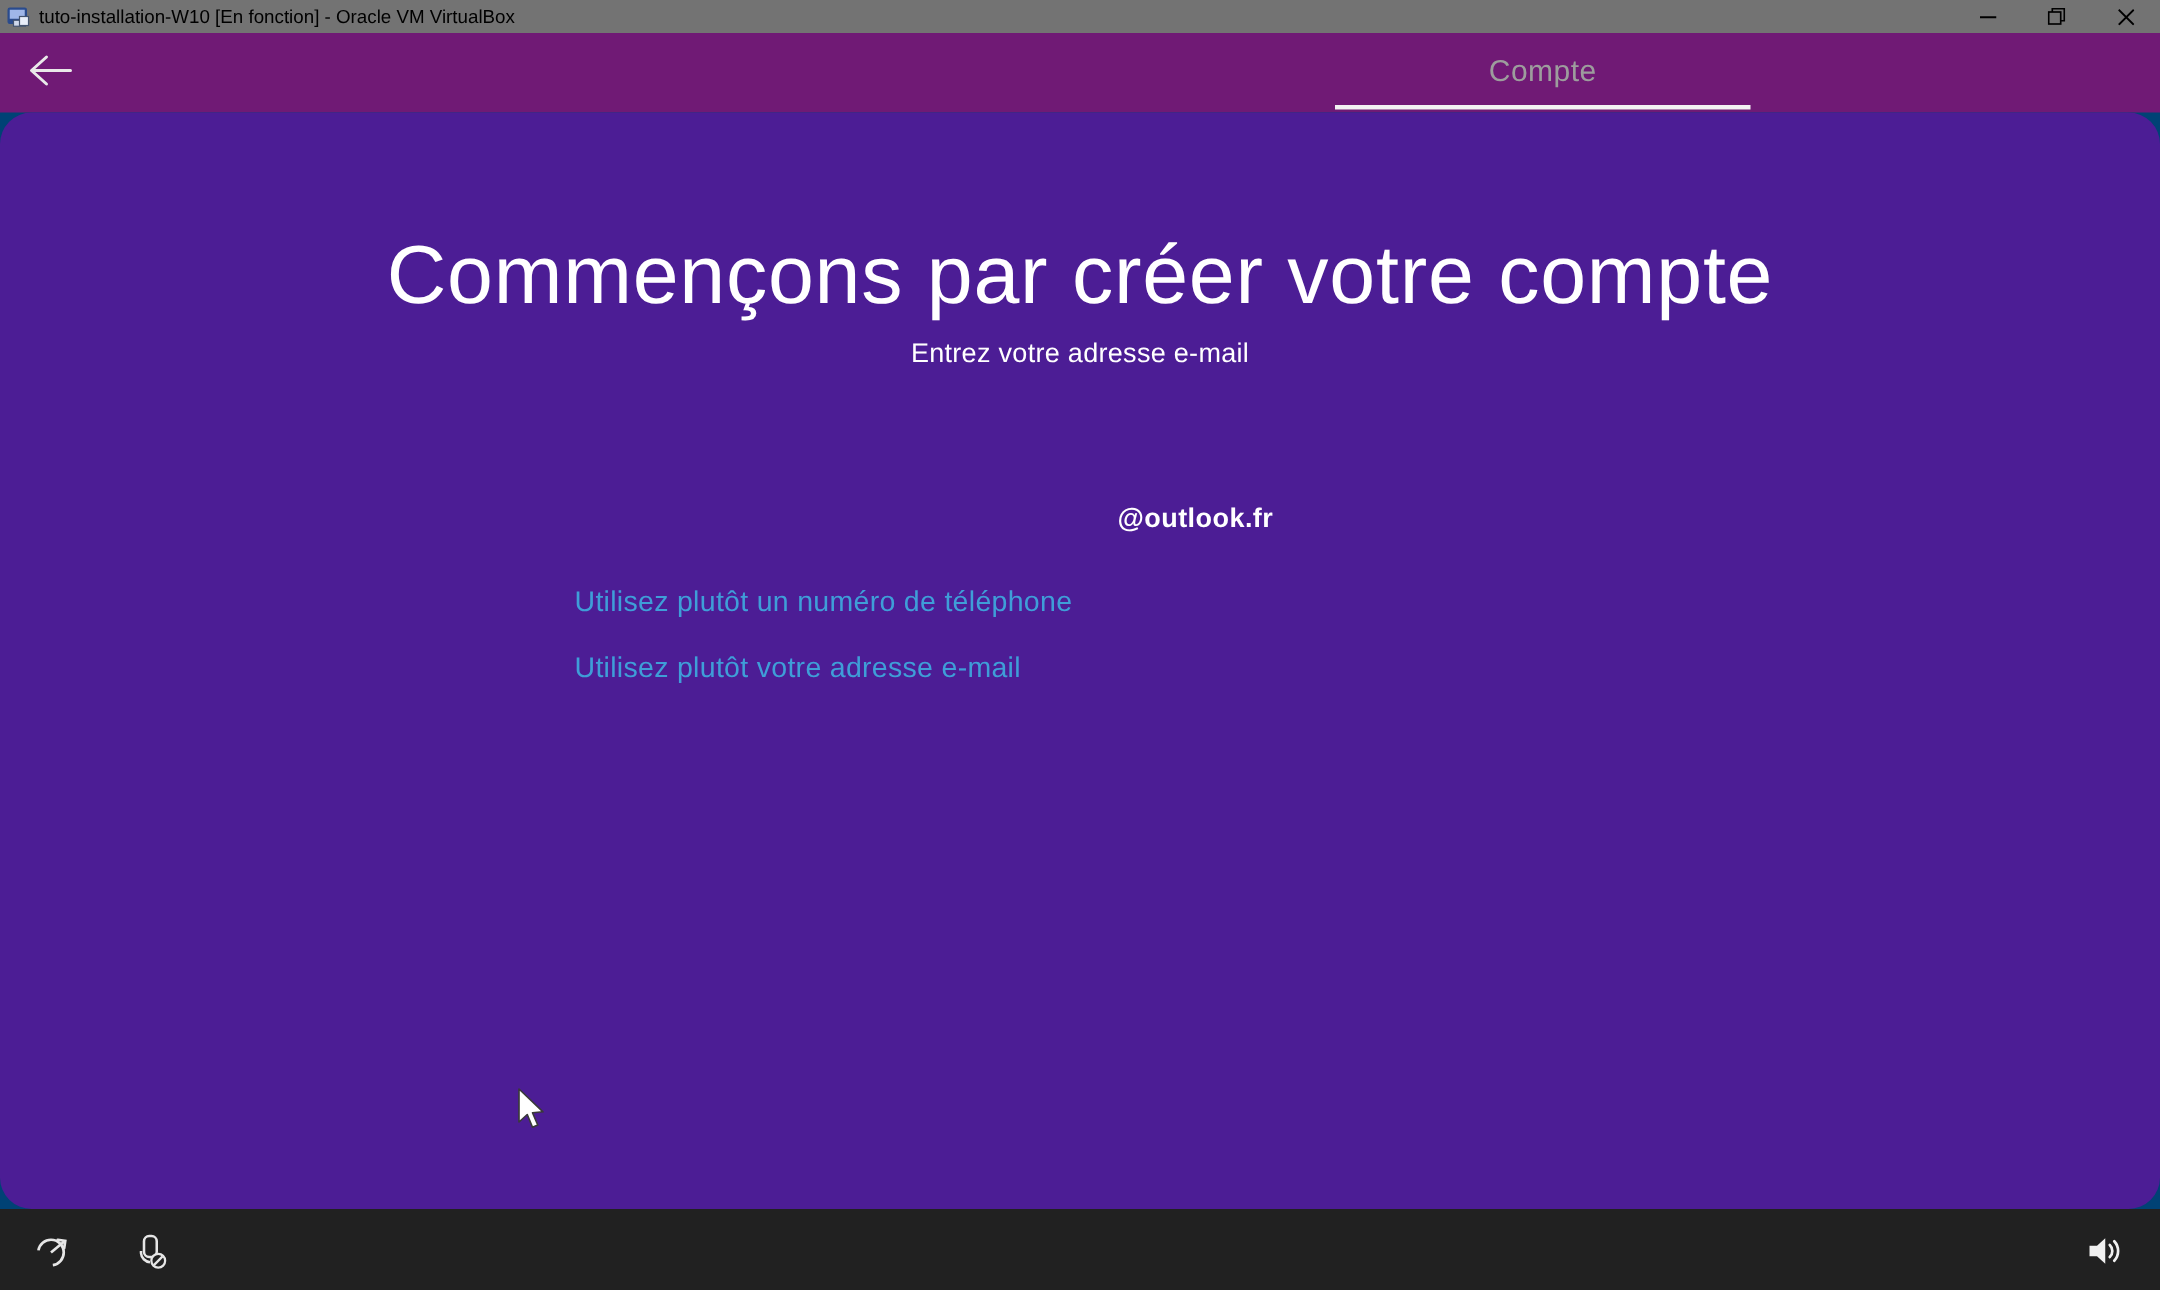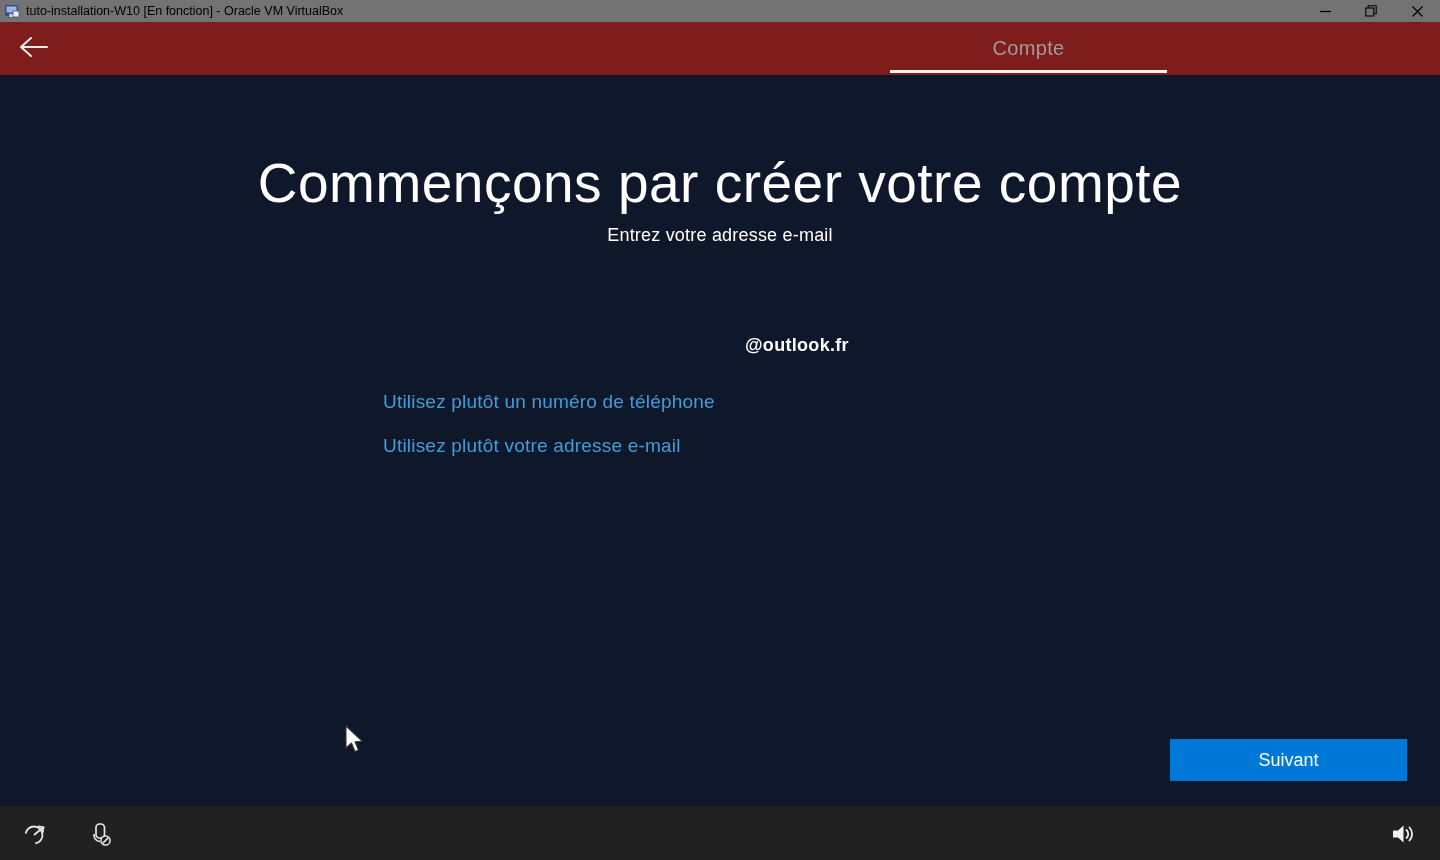--- a/index.html
+++ b/index.html
@@ -12,30 +12,30 @@
     background:#737373; display:flex; align-items:center; color:#000;
   }
   .titlebar .vm-icon { width:17px; height:16px; margin:0 5px 0 4px; display:flex; align-items:center; }
   .titlebar .title-text { font-size:12.5px; color:#000; white-space:nowrap; }
   .win-controls { position:absolute; right:0; top:0; height:22px; display:flex; }
   .win-btn { width:46px; height:22px; display:flex; align-items:center; justify-content:center; }
 
   
   .oobe-header {
     position:absolute; left:0; top:22px; width:1440px; height:53px;
-    background:#7f1d1d;
+    background:#701a75;
   }
   .back-btn { position:absolute; left:18px; top:14px; width:34px; height:26px; display:flex; align-items:center; }
   .tab-wrap { position:absolute; left:890px; top:0; width:277px; height:53px;
               display:flex; align-items:center; justify-content:center; }
   .tab-label { font-size:20px; color:#9d9d9d; letter-spacing:0.3px; }
   .tab-underline { position:absolute; left:0; bottom:2px; width:277px; height:3px; background:#f2f2f2; }
 
   
-  .main { position:absolute; left:0; top:75px; width:1440px; height:731px; background:#0f172a; }
+  .main { position:absolute; left:0; top:75px; width:1440px; height:731px; background:#4c1d95;border-radius:21px; }
 
   .page-title {
     position:absolute; left:0; top:76px; width:1440px; text-align:center;
     color:#ffffff; font-size:55px; font-weight:300; letter-spacing:0.5px; white-space:nowrap;
   }
   .page-subtitle {
     position:absolute; left:0; top:150px; width:1440px; text-align:center;
     color:#ffffff; font-size:18px; font-weight:normal; letter-spacing:0.2px;
   }
 
@@ -128,21 +128,20 @@
 
   <div class="page-title">Commençons par créer votre compte</div>
   <div class="page-subtitle">Entrez votre adresse e-mail</div>
 
 
   <div class="domain-suffix">@outlook.fr</div>
 
   <div class="alt-link phone">Utilisez plutôt un numéro de téléphone</div>
   <div class="alt-link email">Utilisez plutôt votre adresse e-mail</div>
 
-  <button class="next-btn">Suivant</button>
 
   <div class="mouse-cursor">
     <svg width="22" height="30" viewBox="0 0 22 30">
       <path d="M2 1 L2 23 L7.5 18 L11 26.5 L14.5 25 L11 16.8 L18 16.2 Z" fill="#ffffff" stroke="#3a3a3a" stroke-width="1.1" stroke-linejoin="round"></path>
     </svg>
   </div>
 </div>
 
 <div class="footer">
   <div class="footer-icon foot-ease">

